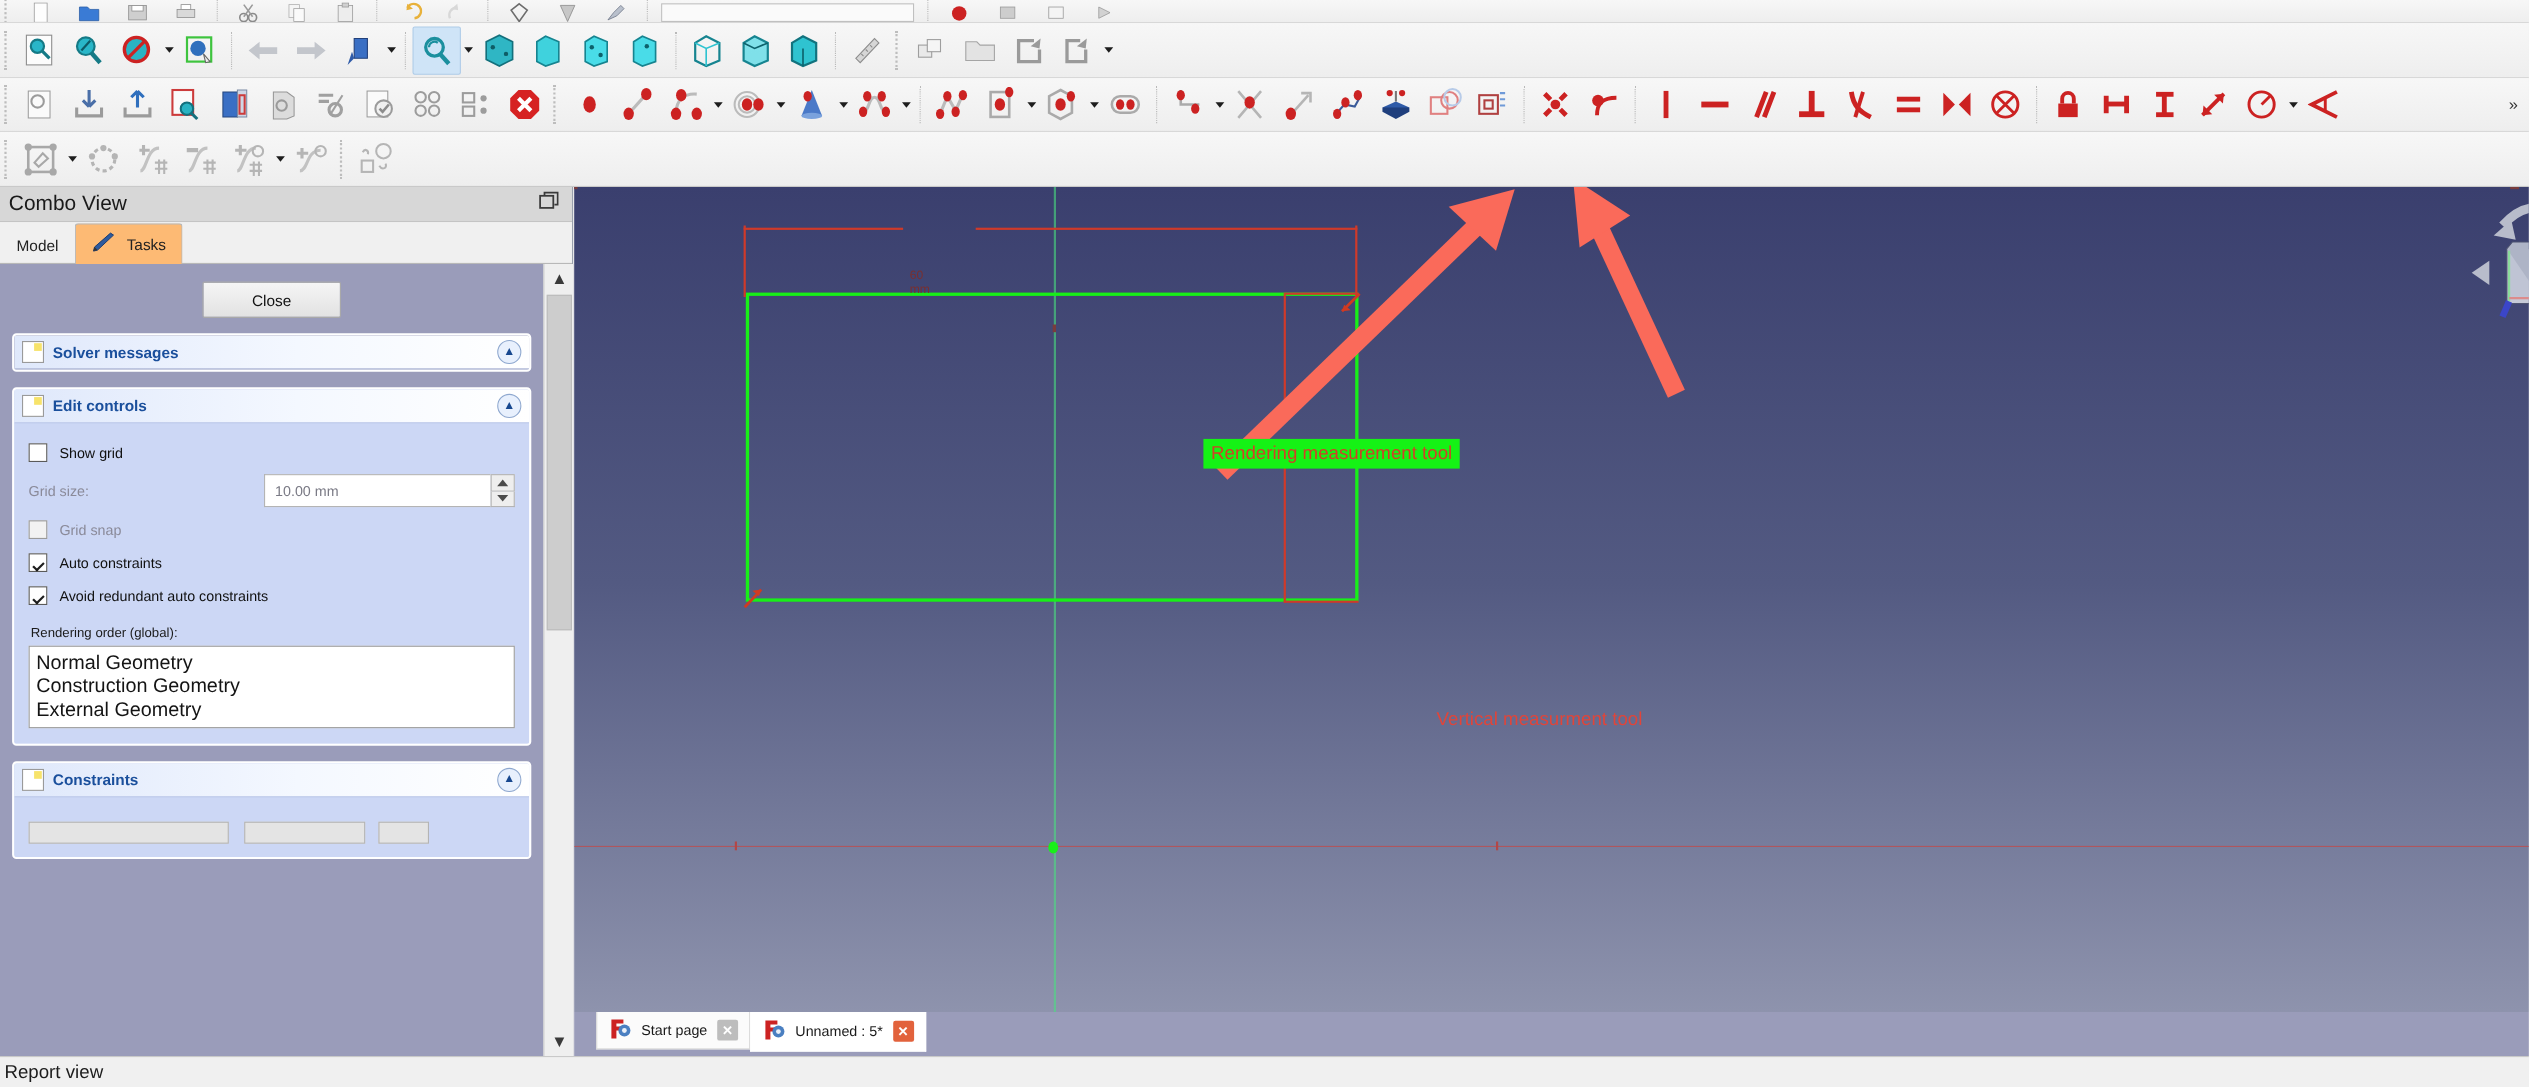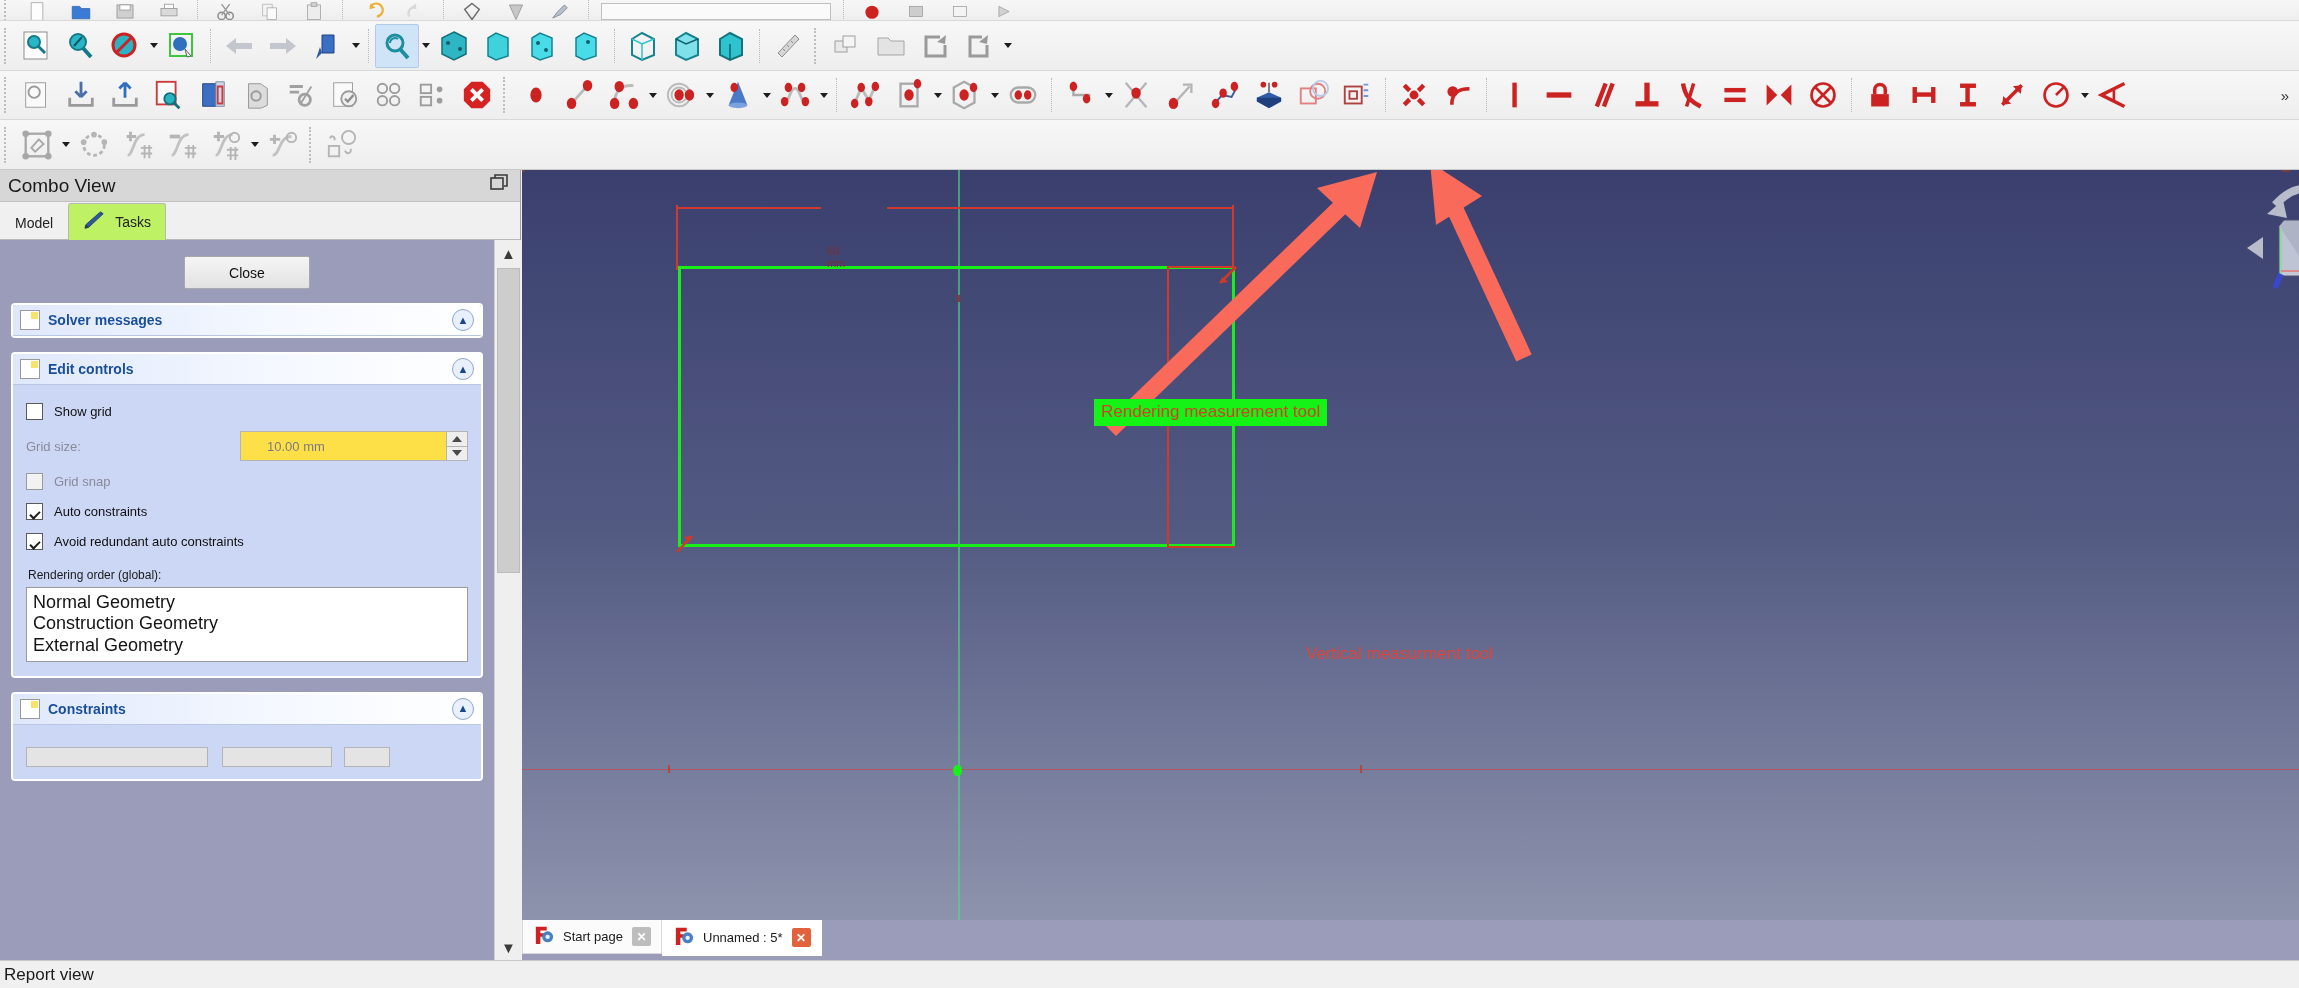--- a/index.html
+++ b/index.html
@@ -76,21 +76,21 @@
   .combo-tabs {
     height: 38px; display: flex; align-items: flex-end;
     background: #f0f0f0; border-bottom: 1px solid #b8b8b8;
   }
   .ctab {
     height: 34px; display: flex; align-items: center; gap: 8px;
     padding: 0 14px; font-size: 14px; color: #222;
     border: 1px solid transparent; border-bottom: none;
   }
   .ctab.sel {
-    background: #bef264; border-color: #b8b8b8;
+    background: #fdba74; border-color: #b8b8b8;
     border-radius: 3px 3px 0 0; height: 37px; margin-bottom: -1px;
   }
 
   .task-area {
     position: absolute; left: 0; top: 70px; width: 521px; height: 720px;
     background: #9a9cba; overflow: hidden;
   }
   .task-inner { position: absolute; left: 0; top: 0; width: 494px; }
   .vscroll {
     position: absolute; right: 0; top: 0; width: 27px; height: 720px;
@@ -157,22 +157,22 @@
   .lbl { font-size: 13px; color: #101010; }
   .lbl.dim { color: #8a8a99; }
   .btn-wide {
     width: 228px; height: 30px; margin-left: auto;
     background: linear-gradient(to bottom,#f2f2f2,#dcdcdc);
     border: 1px solid #a9a9a9; border-radius: 2px;
     font-family:"Liberation Sans",sans-serif; font-size: 13px; color:#111;
   }
   .spin-wrap { margin-left: auto; display: flex; align-items: stretch; width: 228px; height: 30px; }
   .spin-in {
-    flex: 1; background: #fde047; border: 1px solid #b4b4b4; border-right: none;
-    display: flex; align-items: center; padding-left: 26px;
+    flex: 1; background: #ffffff; border: 1px solid #b4b4b4; border-right: none;
+    display: flex; align-items: center; padding-left: 9px;
     font-size: 13px; color: #7a7a85;
   }
   .spin-btns { width: 22px; display: flex; flex-direction: column; }
   .spin-b {
     flex: 1; background: #eeeeee; border: 1px solid #b4b4b4;
     display: flex; align-items: center; justify-content: center;
   }
   .spin-b + .spin-b { border-top: none; }
   .spin-b i { display:block; width:0;height:0;border-left:5px solid transparent;border-right:5px solid transparent; }
   .spin-b.up i { border-bottom: 6px solid #4b4b4b; }
@@ -220,21 +220,21 @@
   }
   .lbl-v {
     position:absolute; left:784px; top:474px;
     color:#e0453a; font-size:17px; white-space: nowrap;
   }
   .navcube { position:absolute; right:-10px; top:0px; width:64px; height:130px; }
 
   
   .doctabs {
     position:absolute; left:522px; top:920px; width:1777px; height:40px;
-    background:#9a9cba; display:flex; align-items:flex-start; padding-left: 0;
+    background:#9a9cba; display:flex; align-items:flex-start; padding-left: 20px;
   }
   .dtab {
     height: 34px; display:flex; align-items:center; gap:9px;
     padding: 0 10px 0 11px; font-size:13px; color:#1a1a1a;
     background:#fbfbfb; border:1px solid #d9d9d9; border-top:none;
   }
   .dtab.sel { background:#ffffff; border-color:#ffffff; height:36px; }
   .dtab .x {
     width:19px; height:19px; border-radius:2px;
     display:flex; align-items:center; justify-content:center;

